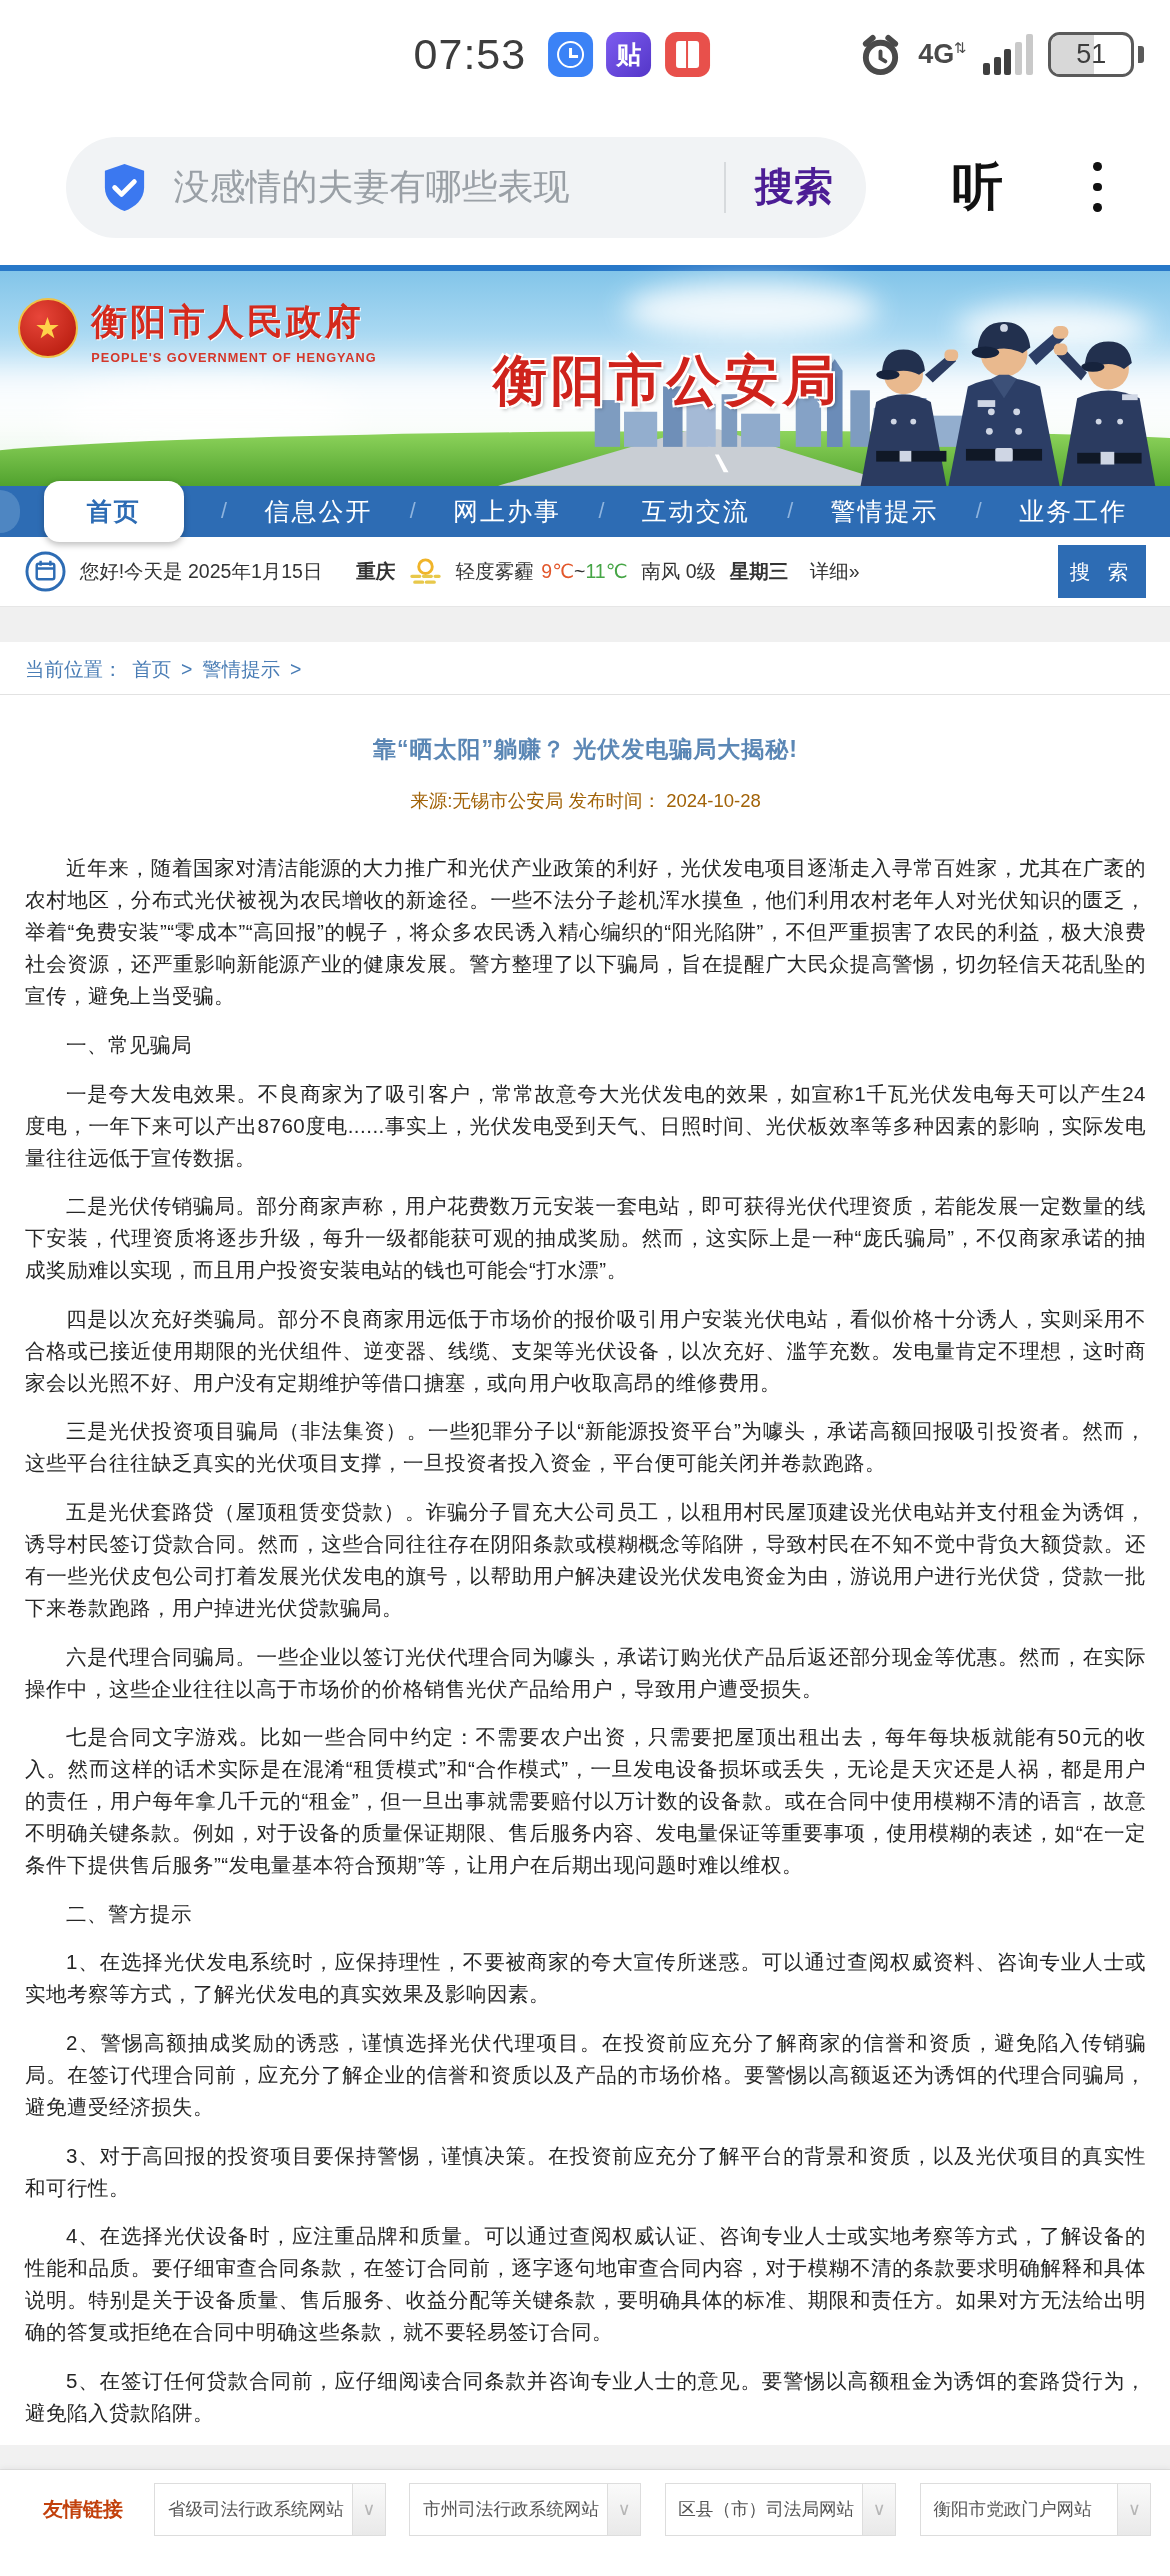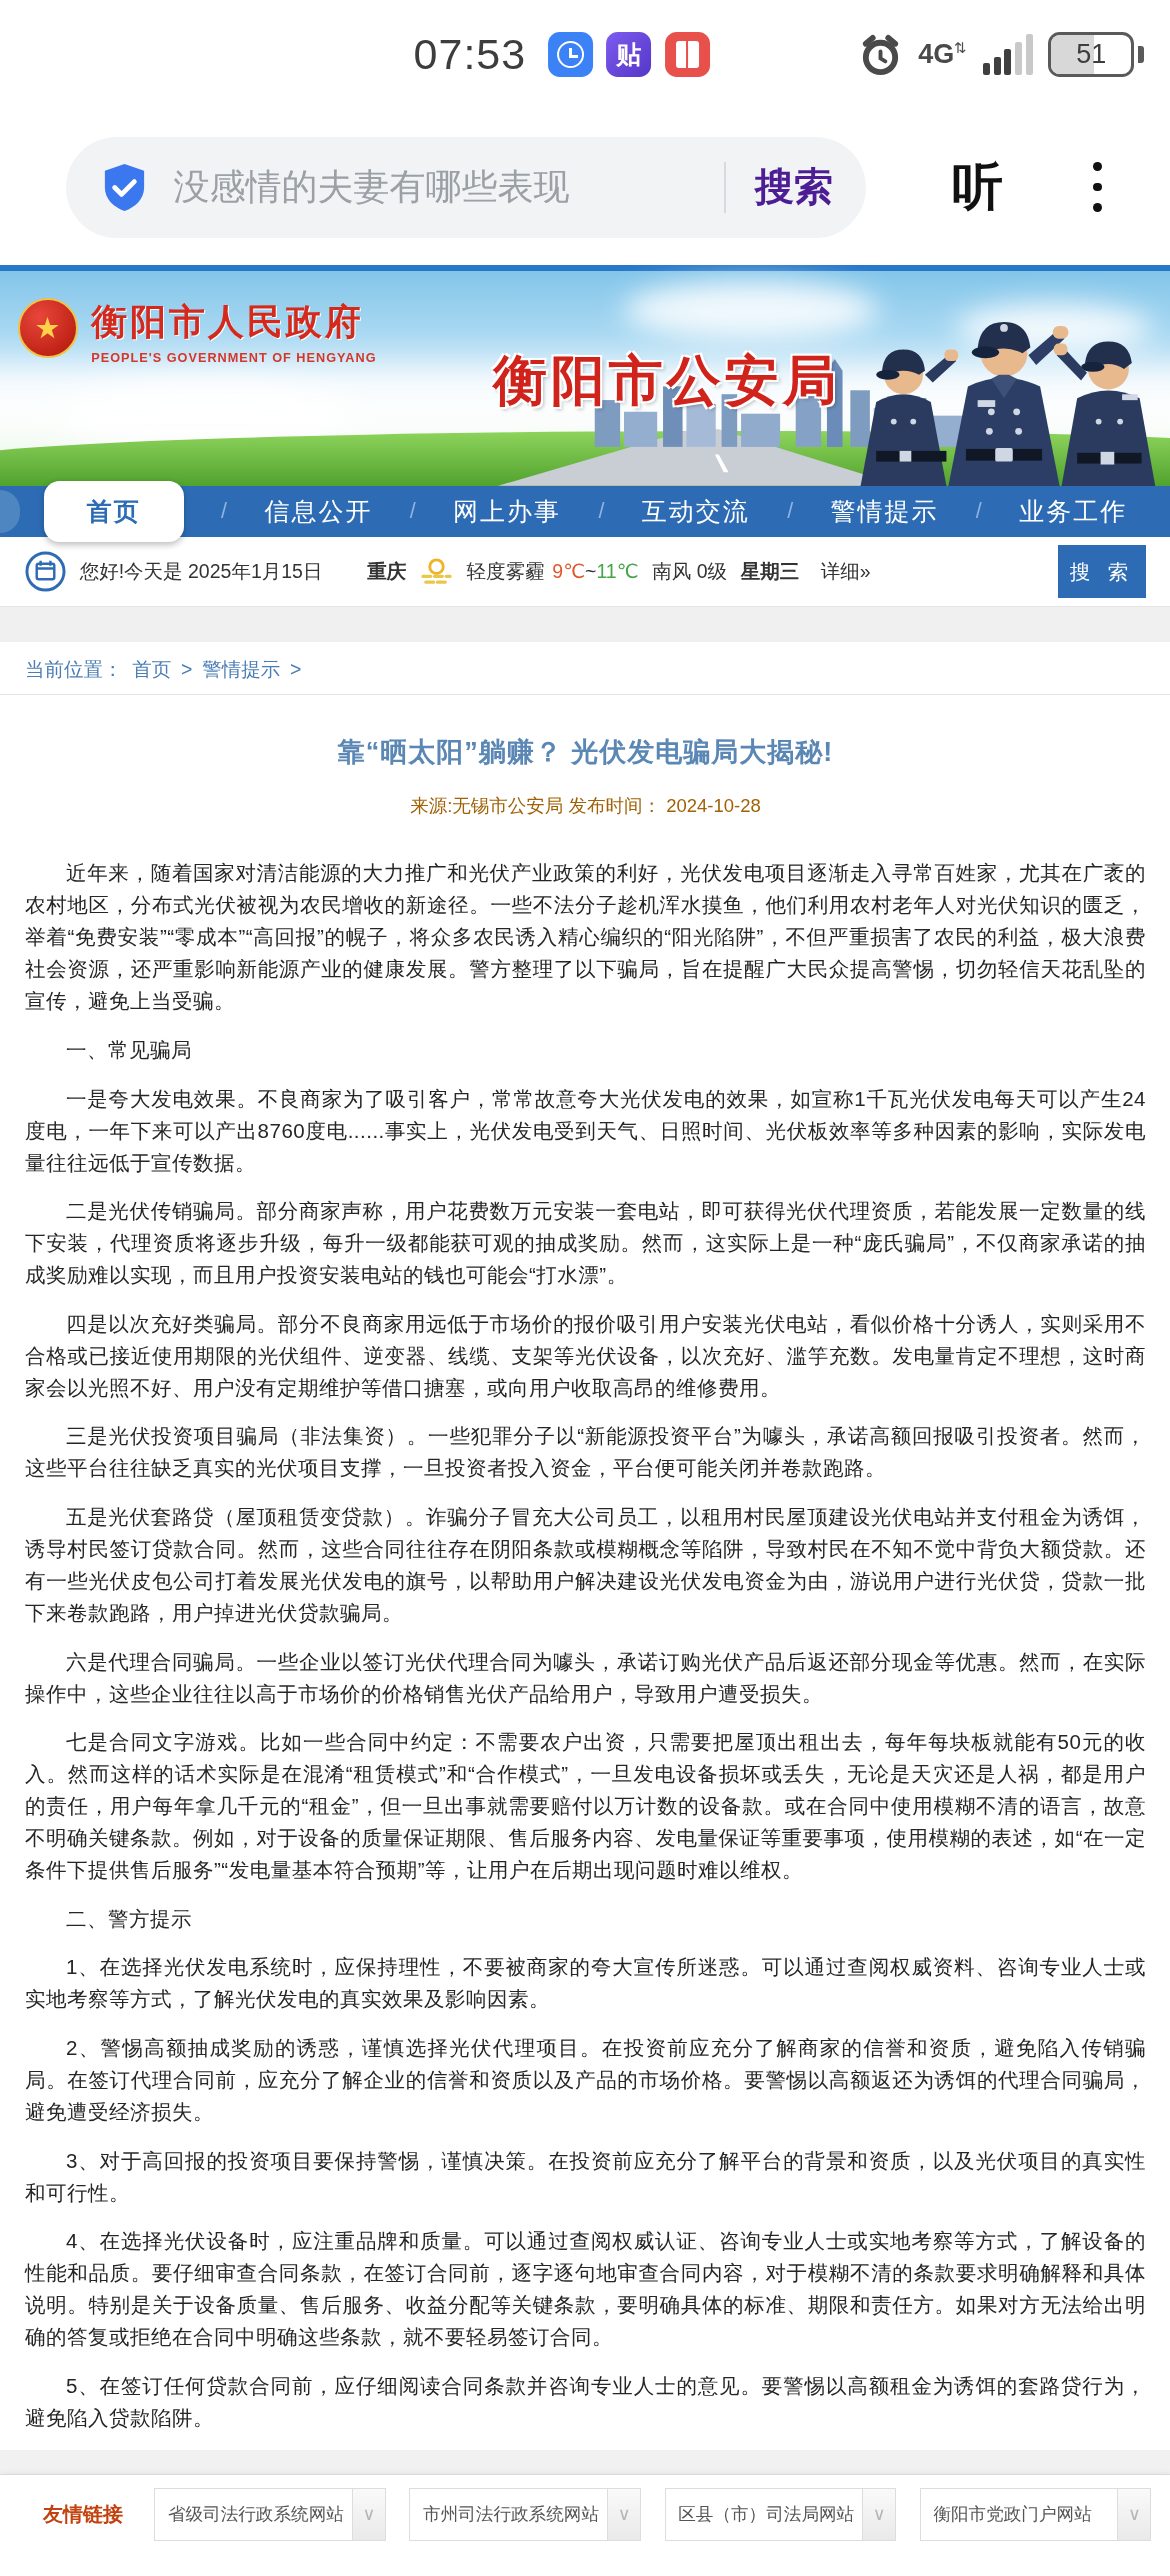--- a/index.html
+++ b/index.html
@@ -79,21 +79,21 @@
   .kw-btn { width:88px; height:53px; background:#2d6cb4; color:#fff; border:none; font-size:20.5px; letter-spacing:5.9px; font-family:inherit; }
 
   .gray-gap { height:35px; background:#f0f0f0; }
 
   
   .breadcrumb { display:flex; align-items:center; gap:9.8px; padding:13.7px 25px 11.7px; font-size:19.5px; color:#4a7db5; border-bottom:1px solid #e2e2e2; }
   .crumb-link { color:#4a7db5; cursor:pointer; }
 
   
   .article { padding:25px 25px 0; }
-  .art-title { text-align:center; color:#5b87b5; font-size:27px; font-weight:bold; letter-spacing:1px; margin:13.7px 0 23.4px; }
+  .art-title { text-align:center; color:#5b87b5; font-size:23px; font-weight:bold; letter-spacing:1px; margin:13.7px 0 23.4px; }
   .art-meta { text-align:center; color:#a16207; font-size:18.5px; margin-bottom:39px; }
   .art-body p { font-size:20.5px; color:#262626; line-height:32px; text-indent:2em; text-align:justify; margin-bottom:16.6px; letter-spacing:0.5px; }
 
   
   .footer-strip { height:25px; background:#f1f1f1; border-bottom:1px solid #e3e3e3; }
   .footer-row { height:78px; background:#fff; box-shadow:0 -2px 5.9px rgba(0,0,0,.06); display:flex; align-items:center; padding:0 19.5px 0 43px; gap:23.4px; }
   .friend-label { color:#c2410c; font-size:20px; font-weight:bold; white-space:nowrap; margin-right:7.8px; }
   .link-select { width:242px; height:53px; border:1px solid #ddd; background:#fff; display:flex; align-items:center; cursor:pointer; }
   .link-select .txt { flex:1; font-size:17.6px; color:#555; padding-left:12.7px; white-space:nowrap; overflow:hidden; }
   .link-select .chev { width:33px; height:100%; border-left:1px solid #ddd; background:linear-gradient(#fafafa,#e9e9e9); display:flex; align-items:center; justify-content:center; color:#b5b5b5; font-size:17.6px; }
@@ -264,21 +264,21 @@
       <span class="nav-item">业务工作</span>
     </div>
 
   <div class="info-bar">
     <svg class="cal-icon" width="41" height="41" viewBox="0 0 42 42">
       <circle cx="21" cy="21" r="19" fill="none" stroke="#2d6cb4" stroke-width="3"></circle>
       <rect x="12" y="13" width="18" height="16" rx="2" fill="none" stroke="#2d6cb4" stroke-width="2.5"></rect>
       <path d="M12 18 H30 M16 10 v5 M26 10 v5" stroke="#2d6cb4" stroke-width="2.5"></path>
     </svg>
     <span>您好!今天是 2025年1月15日</span>
-    <span class="w-bold" style="margin-left:31px">重庆</span>
+    <span class="w-bold" style="margin-left:20px">重庆</span>
     <svg width="33" height="29" viewBox="0 0 34 30">
       <circle cx="17" cy="10" r="7" fill="none" stroke="#f0b429" stroke-width="3"></circle>
       <path d="M3 20 H31 M6 26 H28" stroke="#e8c84a" stroke-width="3.5" stroke-linecap="round" stroke-dasharray="8 4"></path>
     </svg>
     <span>轻度雾霾</span>
     <span style="margin-left:-5.9px">
       <span class="temp-low">9℃</span><span>~</span><span class="temp-high">11℃</span>
     </span>
     <span>南风 0级</span>
     <span class="w-bold">星期三</span>

